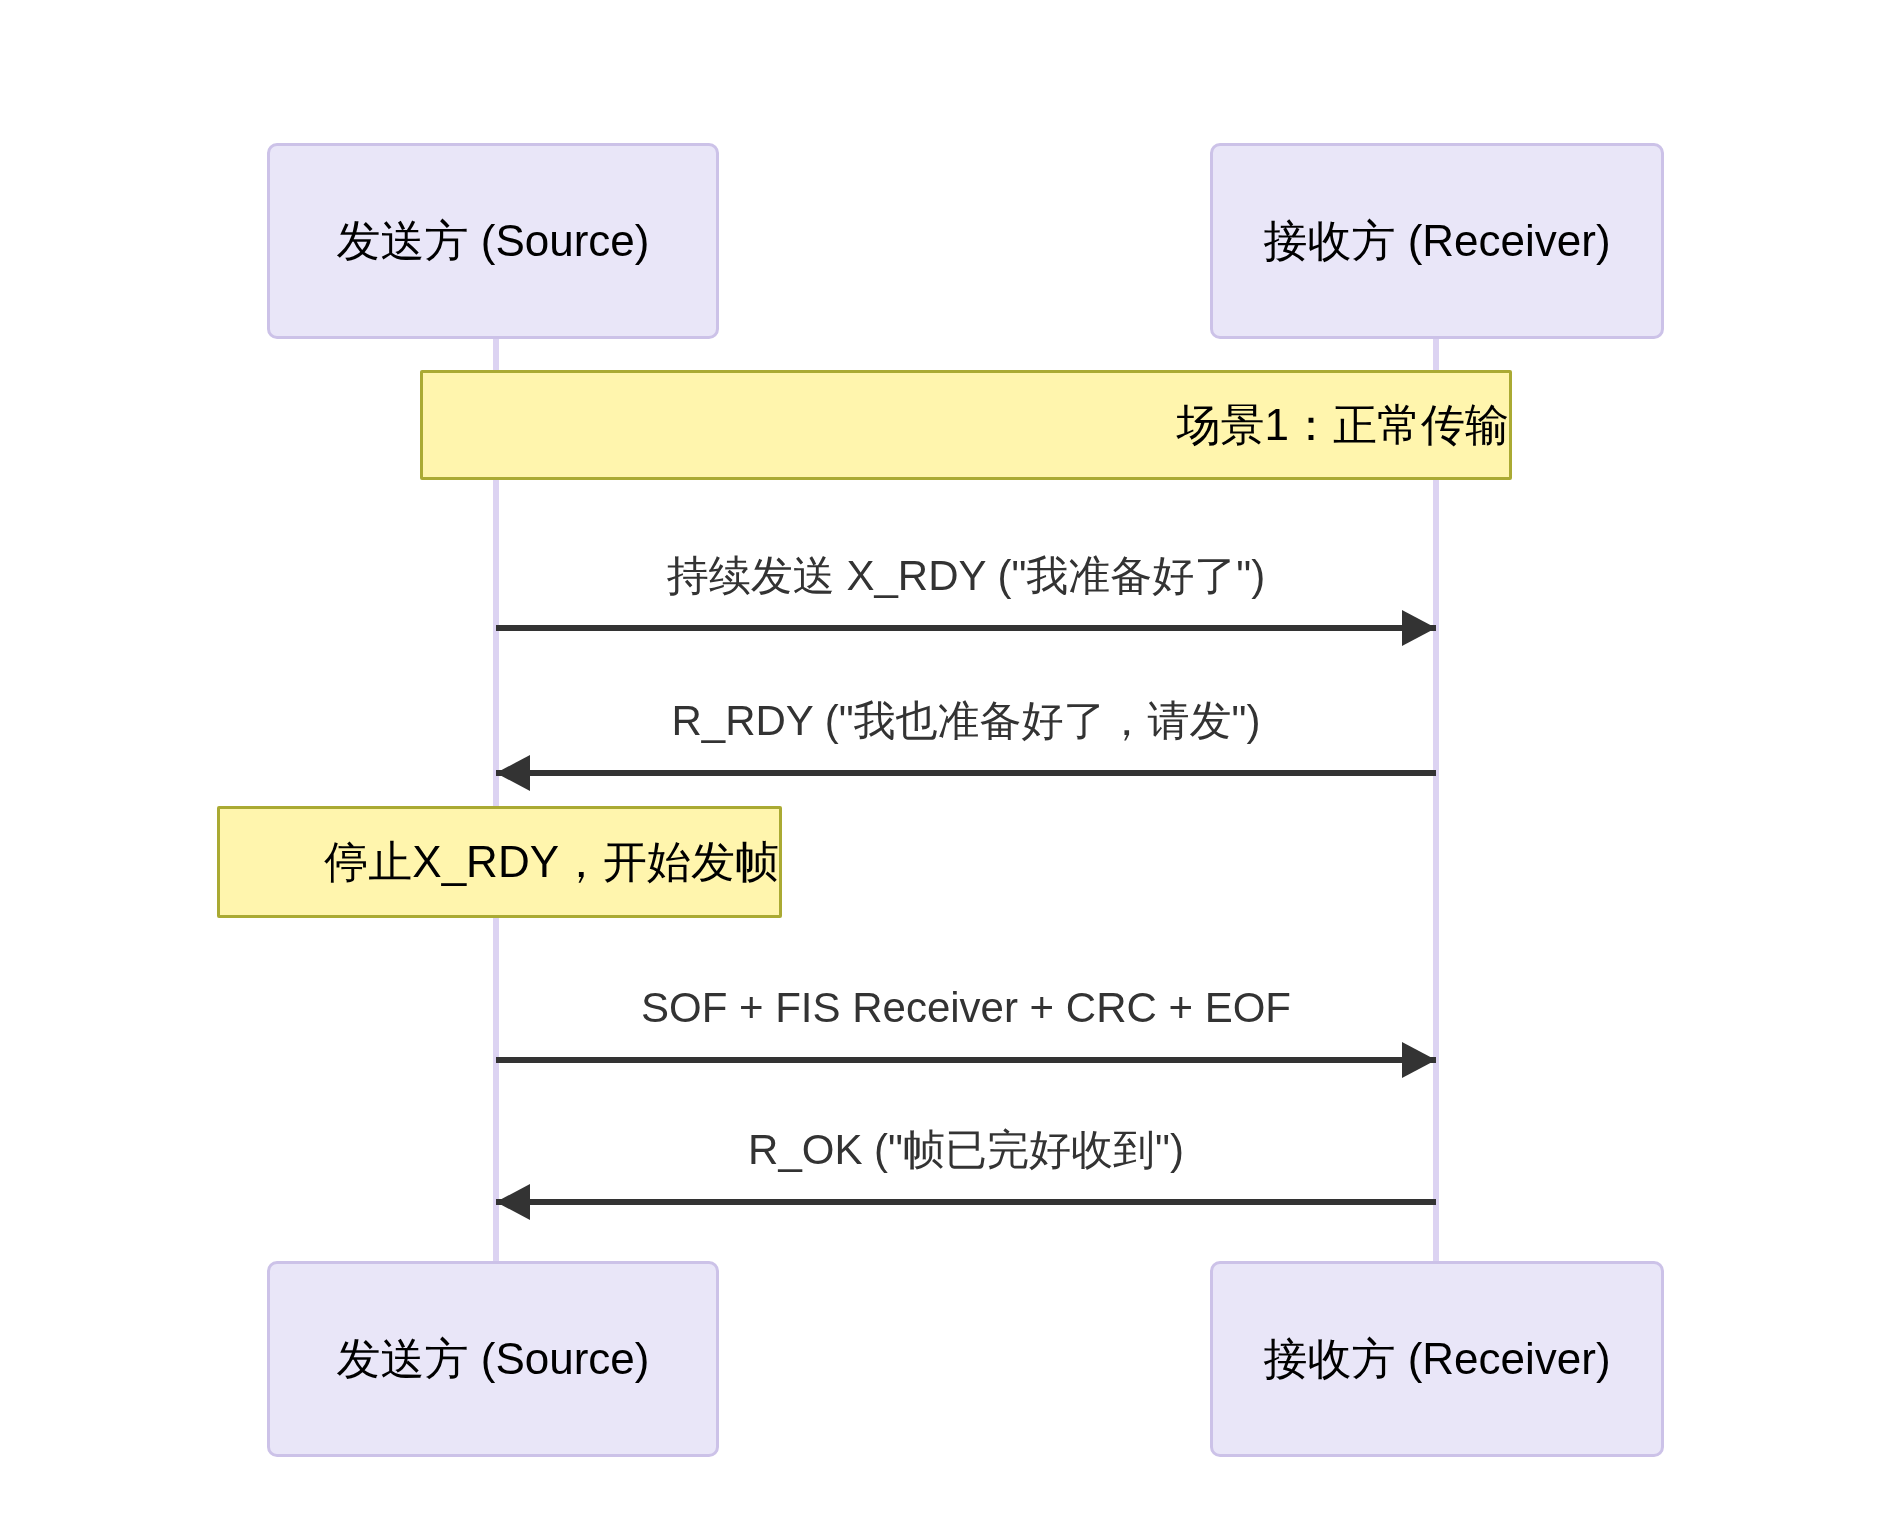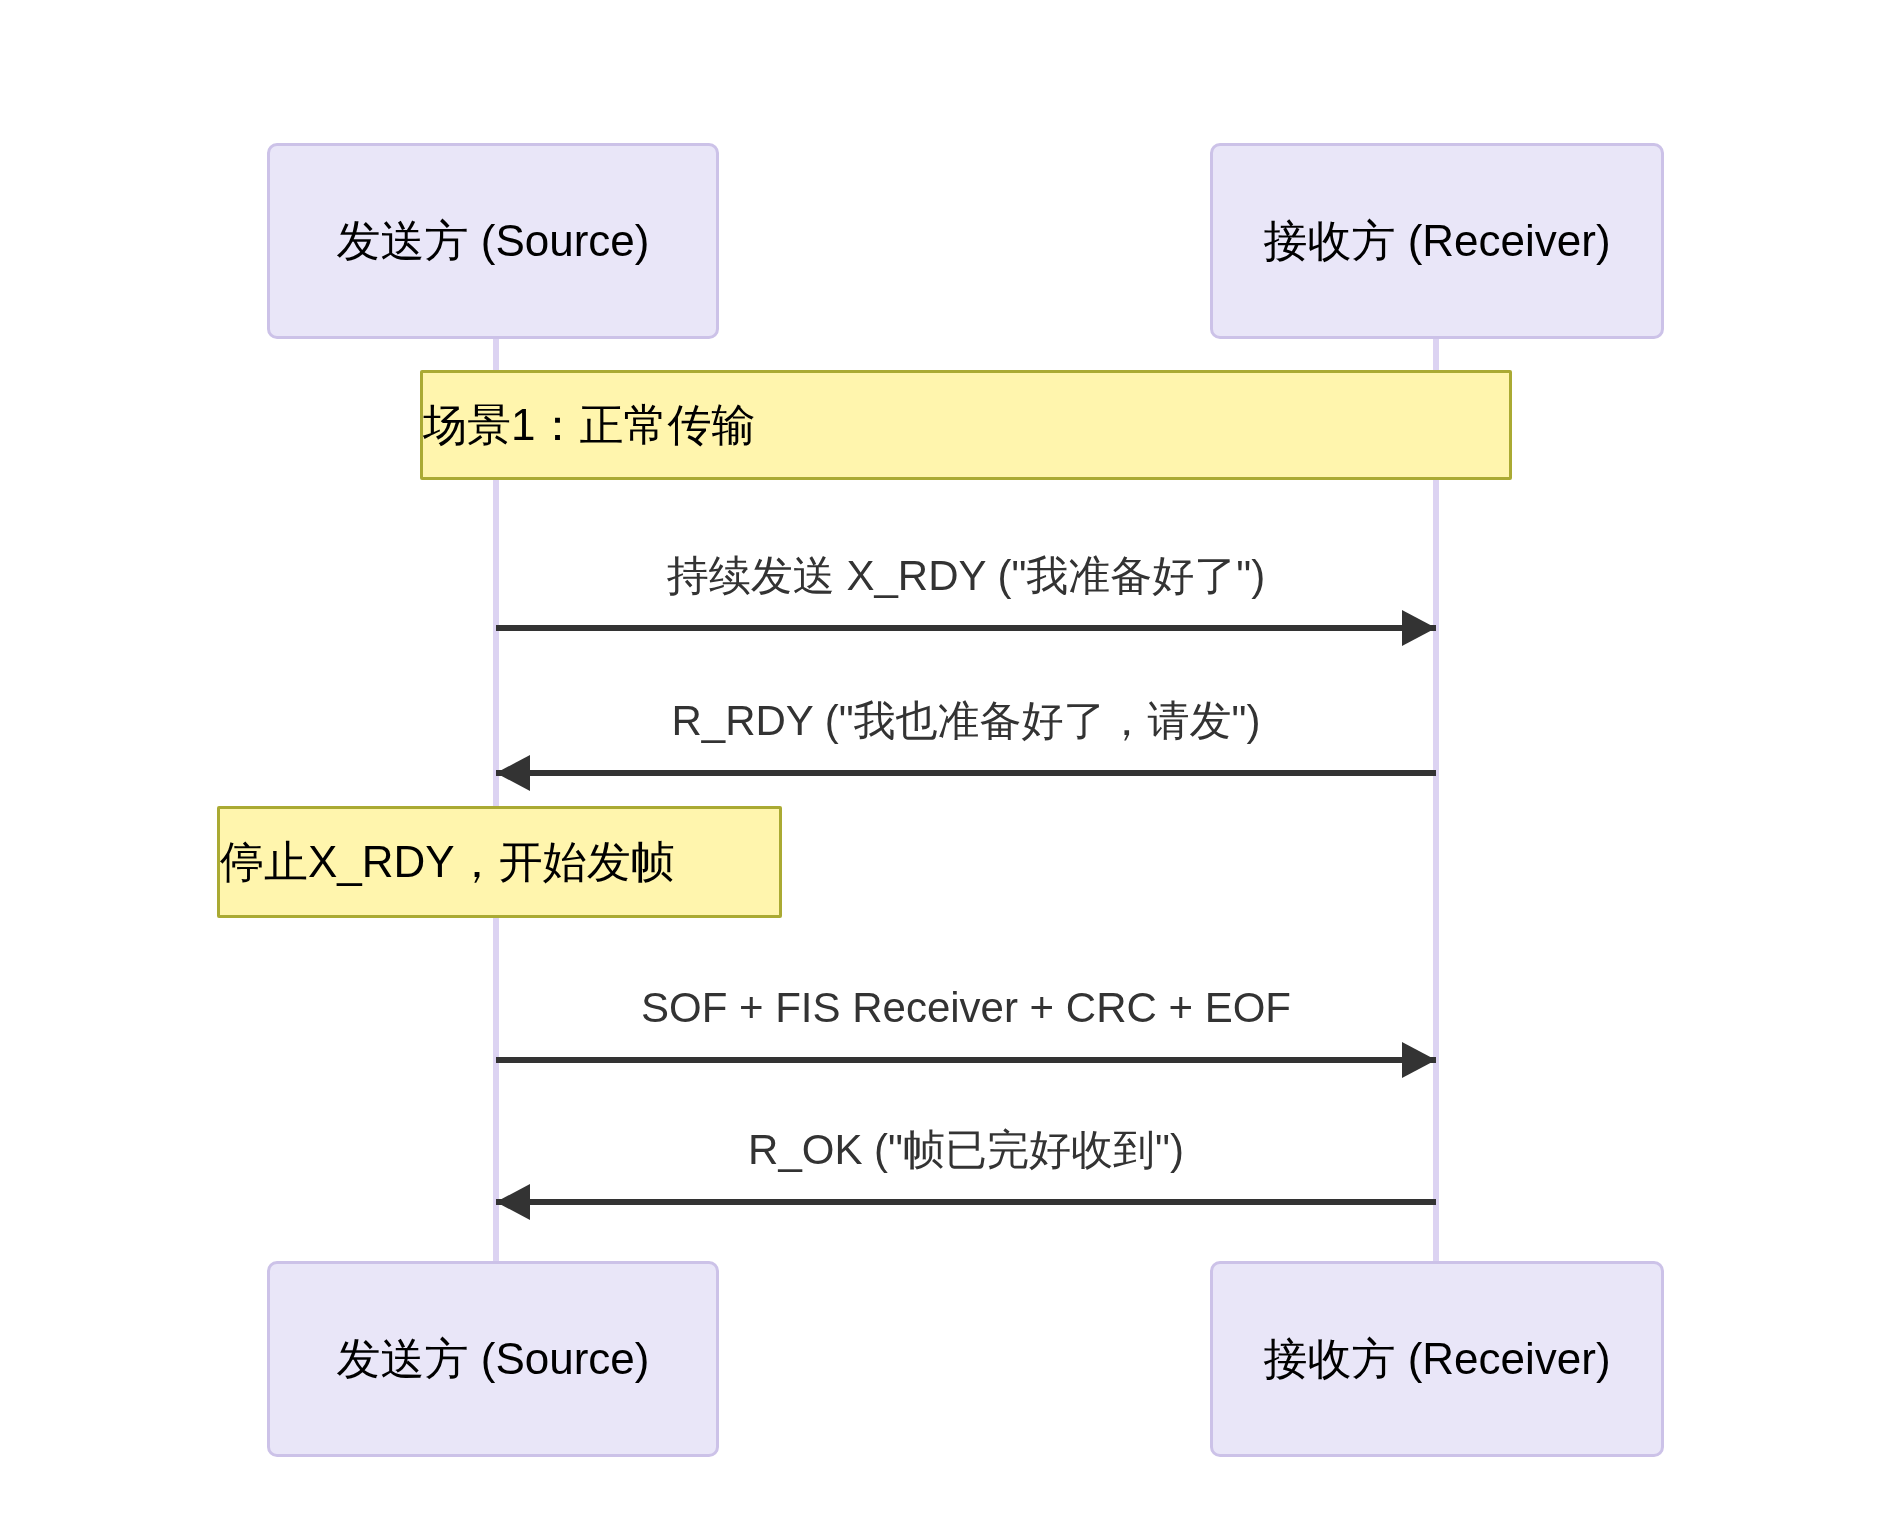--- a/index.html
+++ b/index.html
@@ -18,21 +18,21 @@
   .actor.rcv { left:1210px; width:454px; }
   .actor.top { top:97px; }
   .actor.bot { top:1215px; }
   
   .lifeline { position:absolute; top:293px; height:925px; width:6px; background:#dcd3f2; }
   .lifeline.src { left:493px; }
   .lifeline.rcv { left:1433px; }
   
   .note {
     position:absolute; box-sizing:border-box; background:#fff5ad; border:3px solid #aaaa33;
-    border-radius:2px; display:flex; align-items:center; justify-content:flex-start;
+    border-radius:2px; display:flex; align-items:center; justify-content:flex-end;
     font-size:44px; color:#000;
   }
   .note1 { left:420px; top:324px; width:1092px; height:110px; }
   .note2 { left:217px; top:760px; width:565px; height:112px; }
   
   .msg-label {
     position:absolute; left:496px; width:940px; text-align:center;
     font-size:42px; line-height:52px; color:#333333; white-space:nowrap;
   }
   .msg-line { position:absolute; left:496px; width:940px; height:6px; background:#333333; }

